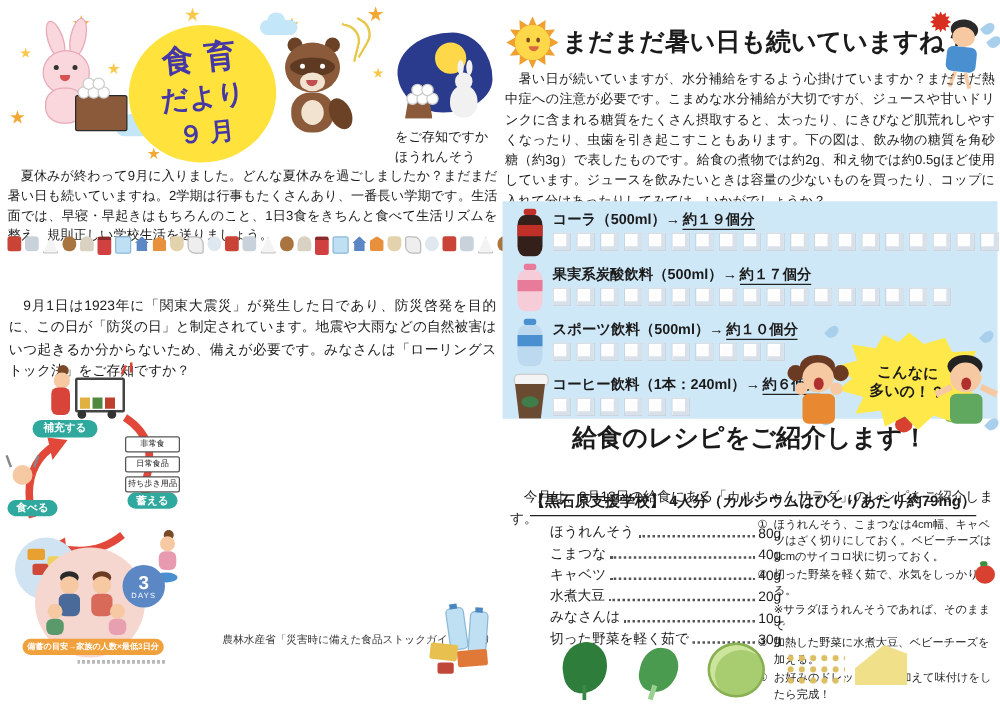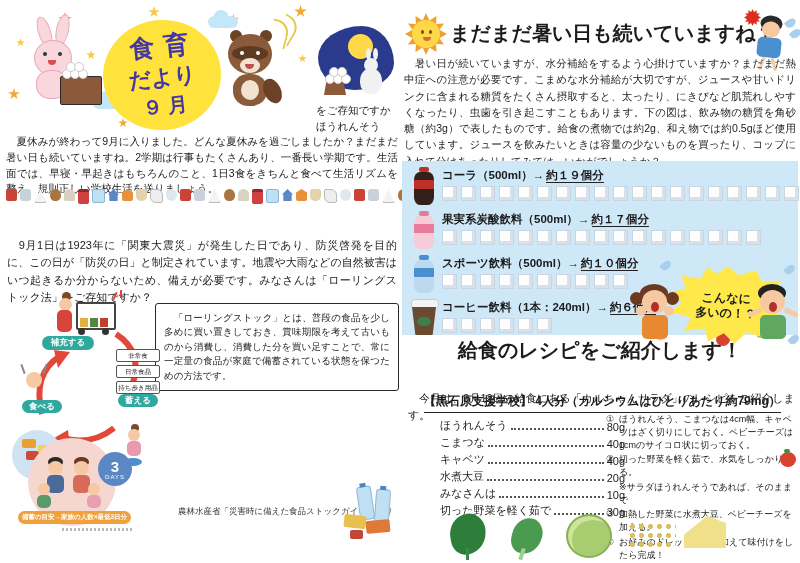--- a/index.html
+++ b/index.html
@@ -248,21 +248,21 @@
         <span class="ic ic-swirl"></span>
         <span class="ic ic-canned-food"></span>
         <span class="ic ic-jar"></span>
         <span class="ic ic-rice-ball"></span>
         <span class="ic ic-nut"></span>
       </div>
 
 
     <div class="abs jtext" style="left:7px;top:237px;width:390px;font-size:11px;line-height:1.58;">　9月1日は1923年に「関東大震災」が発生した日であり、防災啓発を目的に、この日が「防災の日」と制定されています。地震や大雨などの自然被害はいつ起きるか分からないため、備えが必要です。みなさんは「ローリングストック法」をご存知ですか？</div>
 
-    <div class="abs" style="left:0;top:288px;width:150px;height:250px;margin-left:16px;">
+    <div class="abs" style="left:0;top:288px;width:150px;height:250px;">
 
       <span class="hairbun" style="left:46px;top:4px;width:9px;height:9px;"></span>
       <span class="face" style="left:43px;top:10px;width:13px;height:13px;"></span>
       <span class="bodyblk" style="left:41px;top:22px;width:15px;height:22px;background:#d8433a;"></span>
       <div class="cart" style="left:60px;top:14px;">
         <i style="left:2px;background:#e0b040;"></i>
           <i style="left:12px;background:#508840;"></i>
           <i style="left:22px;background:#c04030;"></i>
       </div>
       <span class="wheel" style="left:62px;top:40px;"></span>
@@ -312,21 +312,20 @@
       <span class="face" style="left:88px;top:58px;width:12px;height:12px;"></span>
       <span class="bodyblk" style="left:87px;top:70px;width:14px;height:13px;background:#e8a0b0;"></span>
     </div>
     <div class="days-badge">
       <div class="n">3</div>
       <div class="d">DAYS</div>
     </div>
     <div class="band">備蓄の目安→家族の人数×最低3日分</div>
     <div class="tinyline"></div>
 
-    <div class="box jtext" style="left:155px;top:303px;width:226px;">　「ローリングストック」とは、普段の食品を少し多めに買い置きしておき、賞味期限を考えて古いものから消費し、消費した分を買い足すことで、常に一定量の食品が家庭で備蓄されている状態を保つための方法です。</div>
 
     <span class="hairbun" style="left:131px;top:424px;width:8px;height:8px;"></span>
     <span class="face" style="left:128px;top:429px;width:12px;height:12px;"></span>
     <span class="bodyblk" style="left:127px;top:441px;width:14px;height:15px;background:#e89ab0;"></span>
     <span class="abs" style="left:124px;top:458px;width:18px;height:8px;background:#4a90d0;border-radius:50%;"></span>
 
     <div class="abs" style="left:178px;top:506px;font-size:8.5px;color:#333;">農林水産省「災害時に備えた食品ストックガイド」より</div>
 
     <span class="petbottle" style="left:358px;top:486px;transform:rotate(-8deg);"></span>
     <span class="petbottle" style="left:375px;top:489px;transform:rotate(4deg);"></span>

